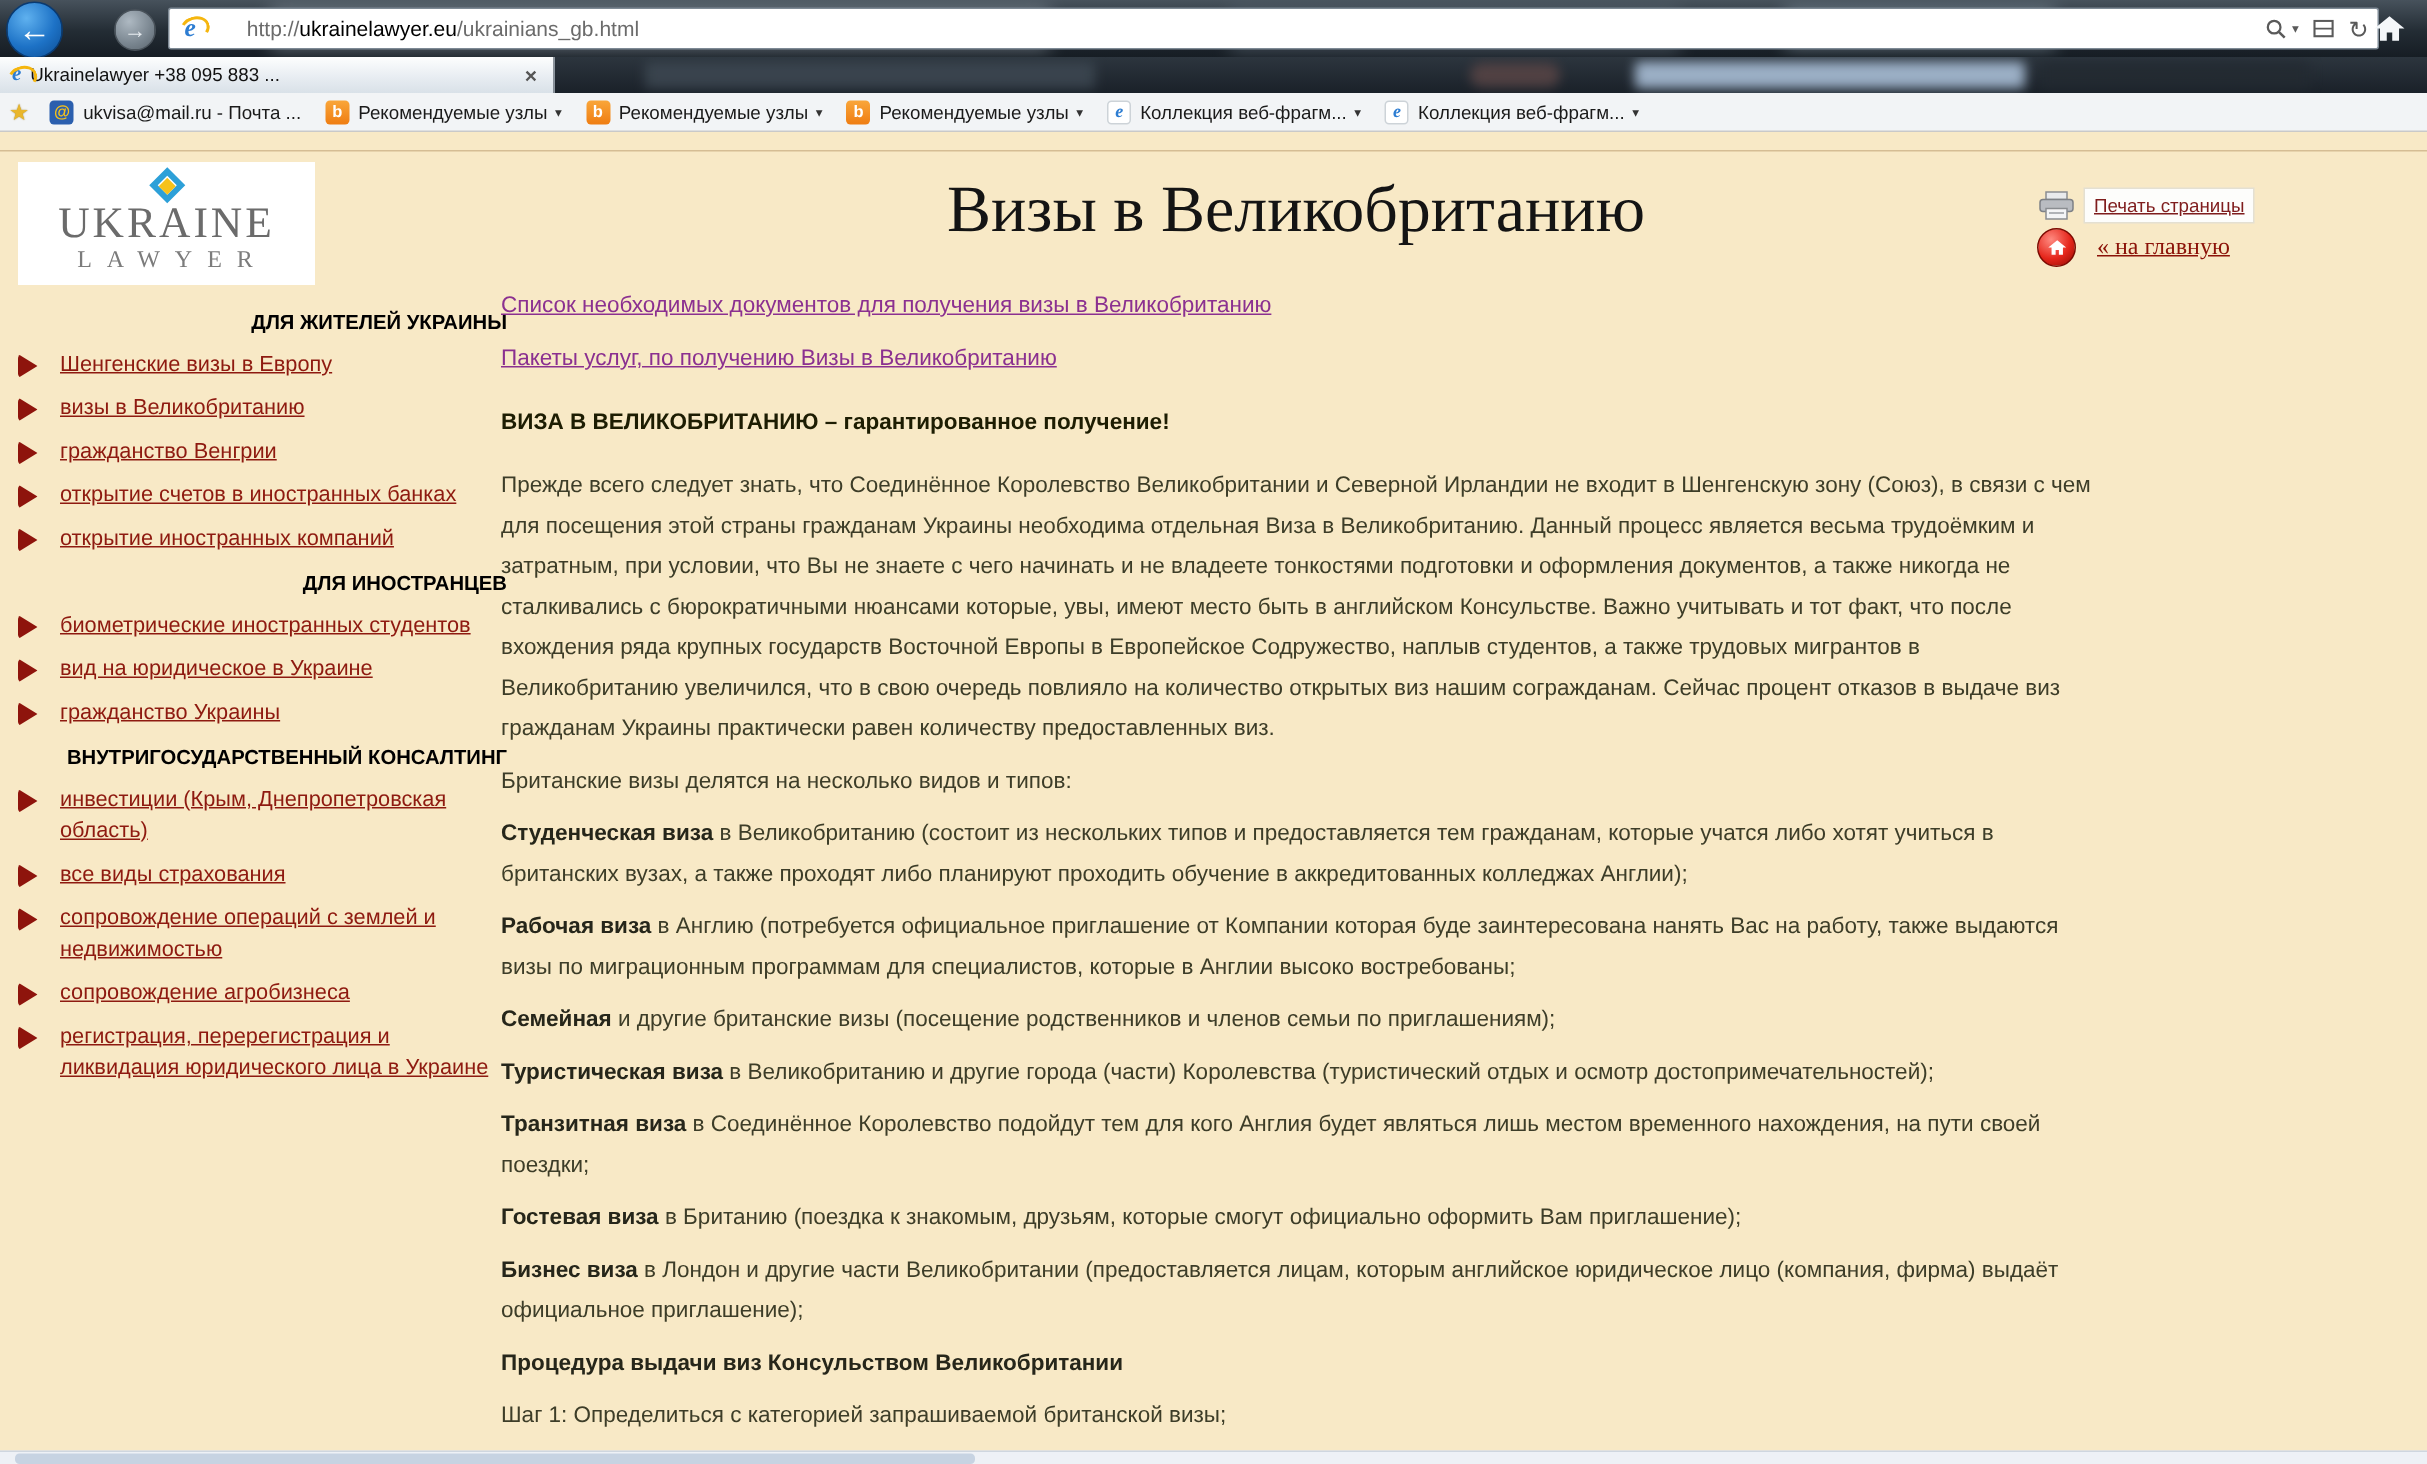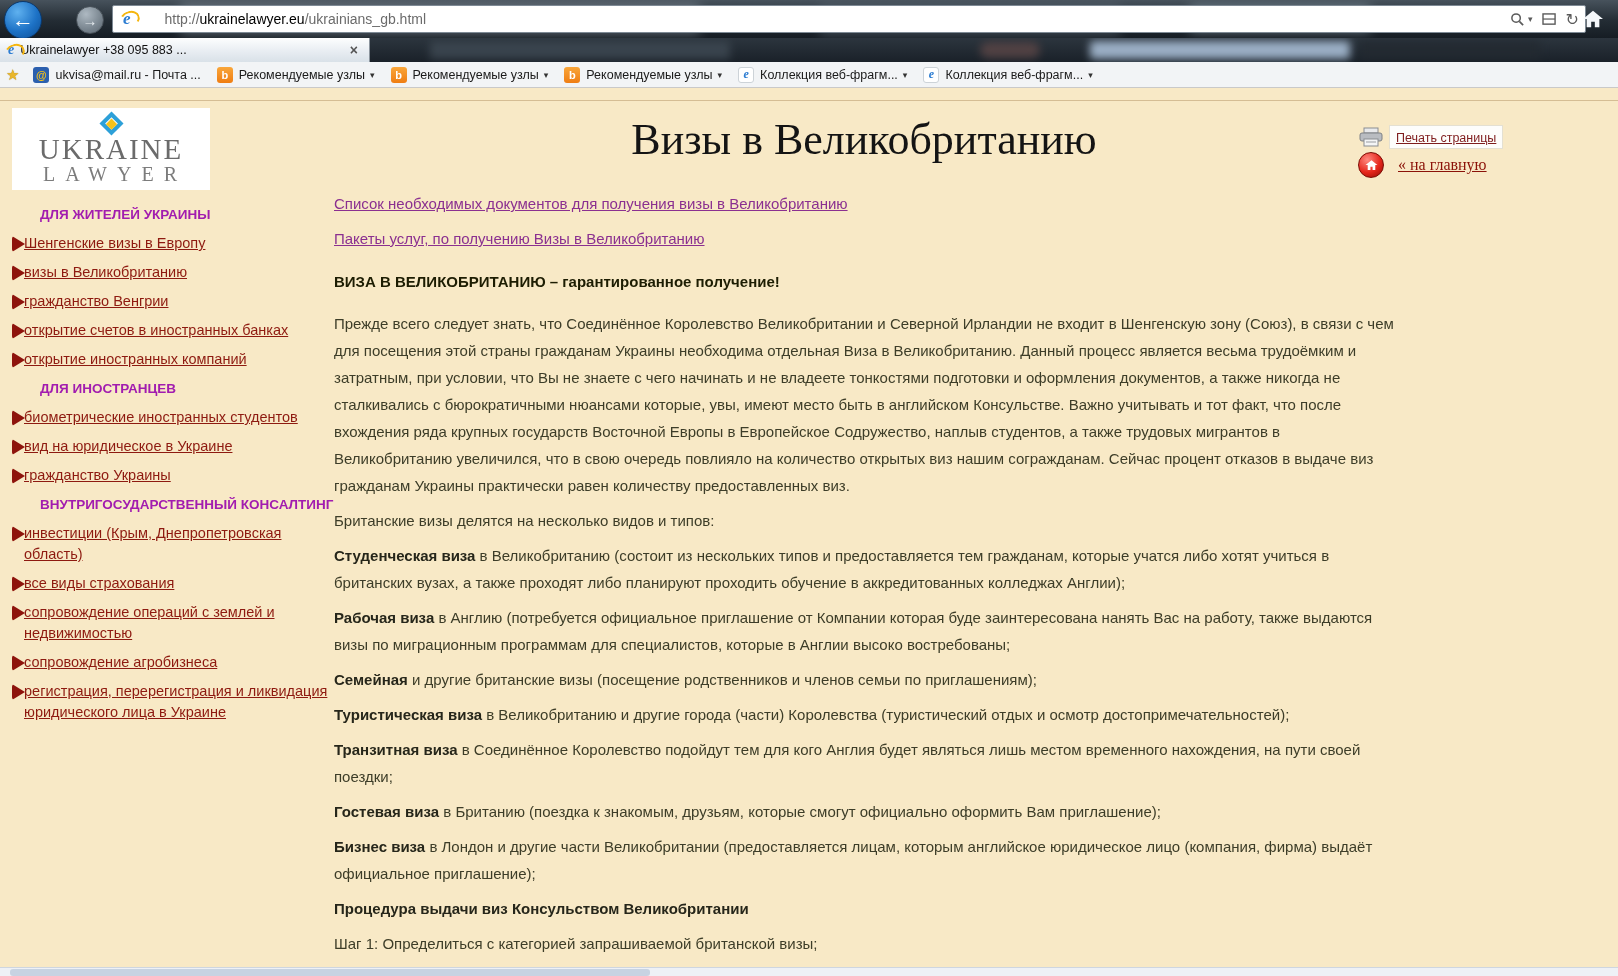--- a/index.html
+++ b/index.html
@@ -70,26 +70,26 @@
   .page{ position:absolute; left:0; top:88px; width:1618px; bottom:9px; background:#f8e9c6; overflow:hidden; }
   .page-topline{ position:absolute; left:0; top:12px; width:100%; height:1px; background:rgba(150,110,55,.35); }
 
   .logo-box{ position:absolute; left:12px; top:20px; width:198px; height:82px; background:#fff;
     text-align:center; font-family:"Liberation Serif",serif; }
   .logo-diamond{ position:relative; width:17px; height:17px; margin:7px auto 2px;
     background:#fff; border:4px solid #2da0d8; transform:rotate(45deg); }
   .logo-diamond i{ position:absolute; left:50%; top:50%; width:8px; height:8px; margin:-4px 0 0 -4px;
     background:#f6c21a; display:block; }
   .logo-l1{ font-size:29px; color:#6b6b6b; letter-spacing:2px; line-height:30px; }
-  .logo-l2{ font-size:20px; color:#7c7c7c; letter-spacing:10px; line-height:20px; padding-left:8px; }
+  .logo-l2{ font-size:16px; color:#7c7c7c; letter-spacing:10px; line-height:20px; padding-left:8px; }
 
   .sidebar{ position:absolute; left:12px; top:112px; width:326px; }
-  .sb-header{ color:#a21caf; font-weight:bold; font-size:13.5px; padding-left:28px;
-    line-height:22px; margin:4px 0 7px; }
-  .sb-item{ position:relative; padding-left:12px; margin-bottom:8px; }
+  .sb-header{ color:#000000; font-weight:bold; font-size:13.5px; padding-left:28px;
+    line-height:22px; margin:4px 0 7px;text-align:right; }
+  .sb-item{ position:relative; padding-left:28px; margin-bottom:8px; }
   .sb-bullet{ position:absolute; left:0; top:3px; width:0; height:0;
     border-left:13px solid #8e140c; border-top:8px solid transparent; border-bottom:8px solid transparent;
     border-radius:3px; }
   .sb-link{ color:#8e1a10; font-size:14.5px; line-height:21px; text-decoration:underline; }
 
   .main-col{ position:absolute; left:334px; top:0; width:1060px; }
   .page-title{ font-family:"Liberation Serif",serif; font-size:44px; font-weight:normal;
     color:#141414; text-align:center; margin:26px 0 28px; }
   .content-link p, .content-links p{ margin:0 0 14px; }
   .content-links a{ color:#8b3090; font-size:15px; text-decoration:underline; line-height:21px; }

